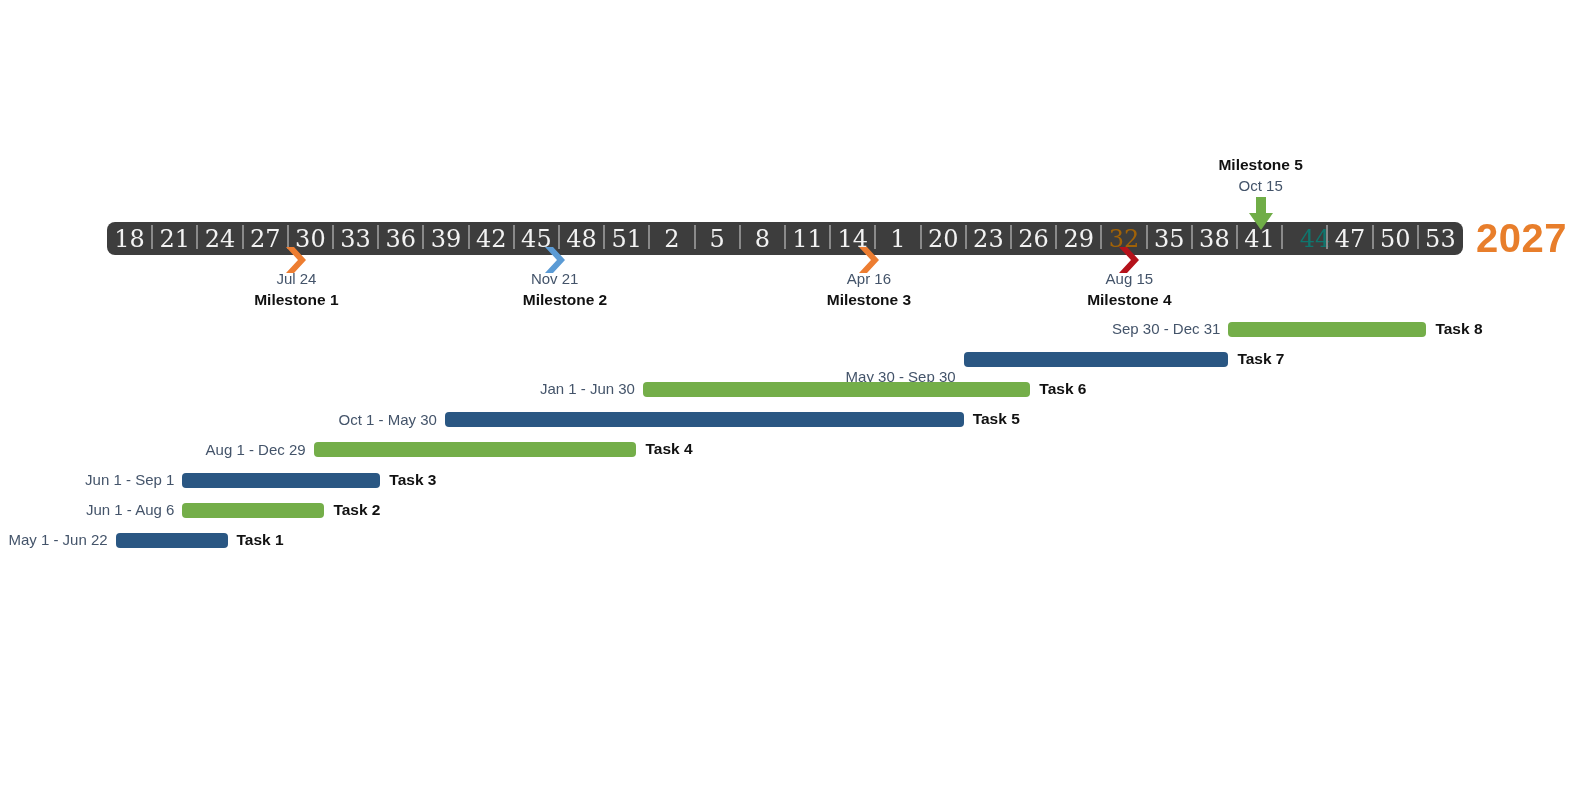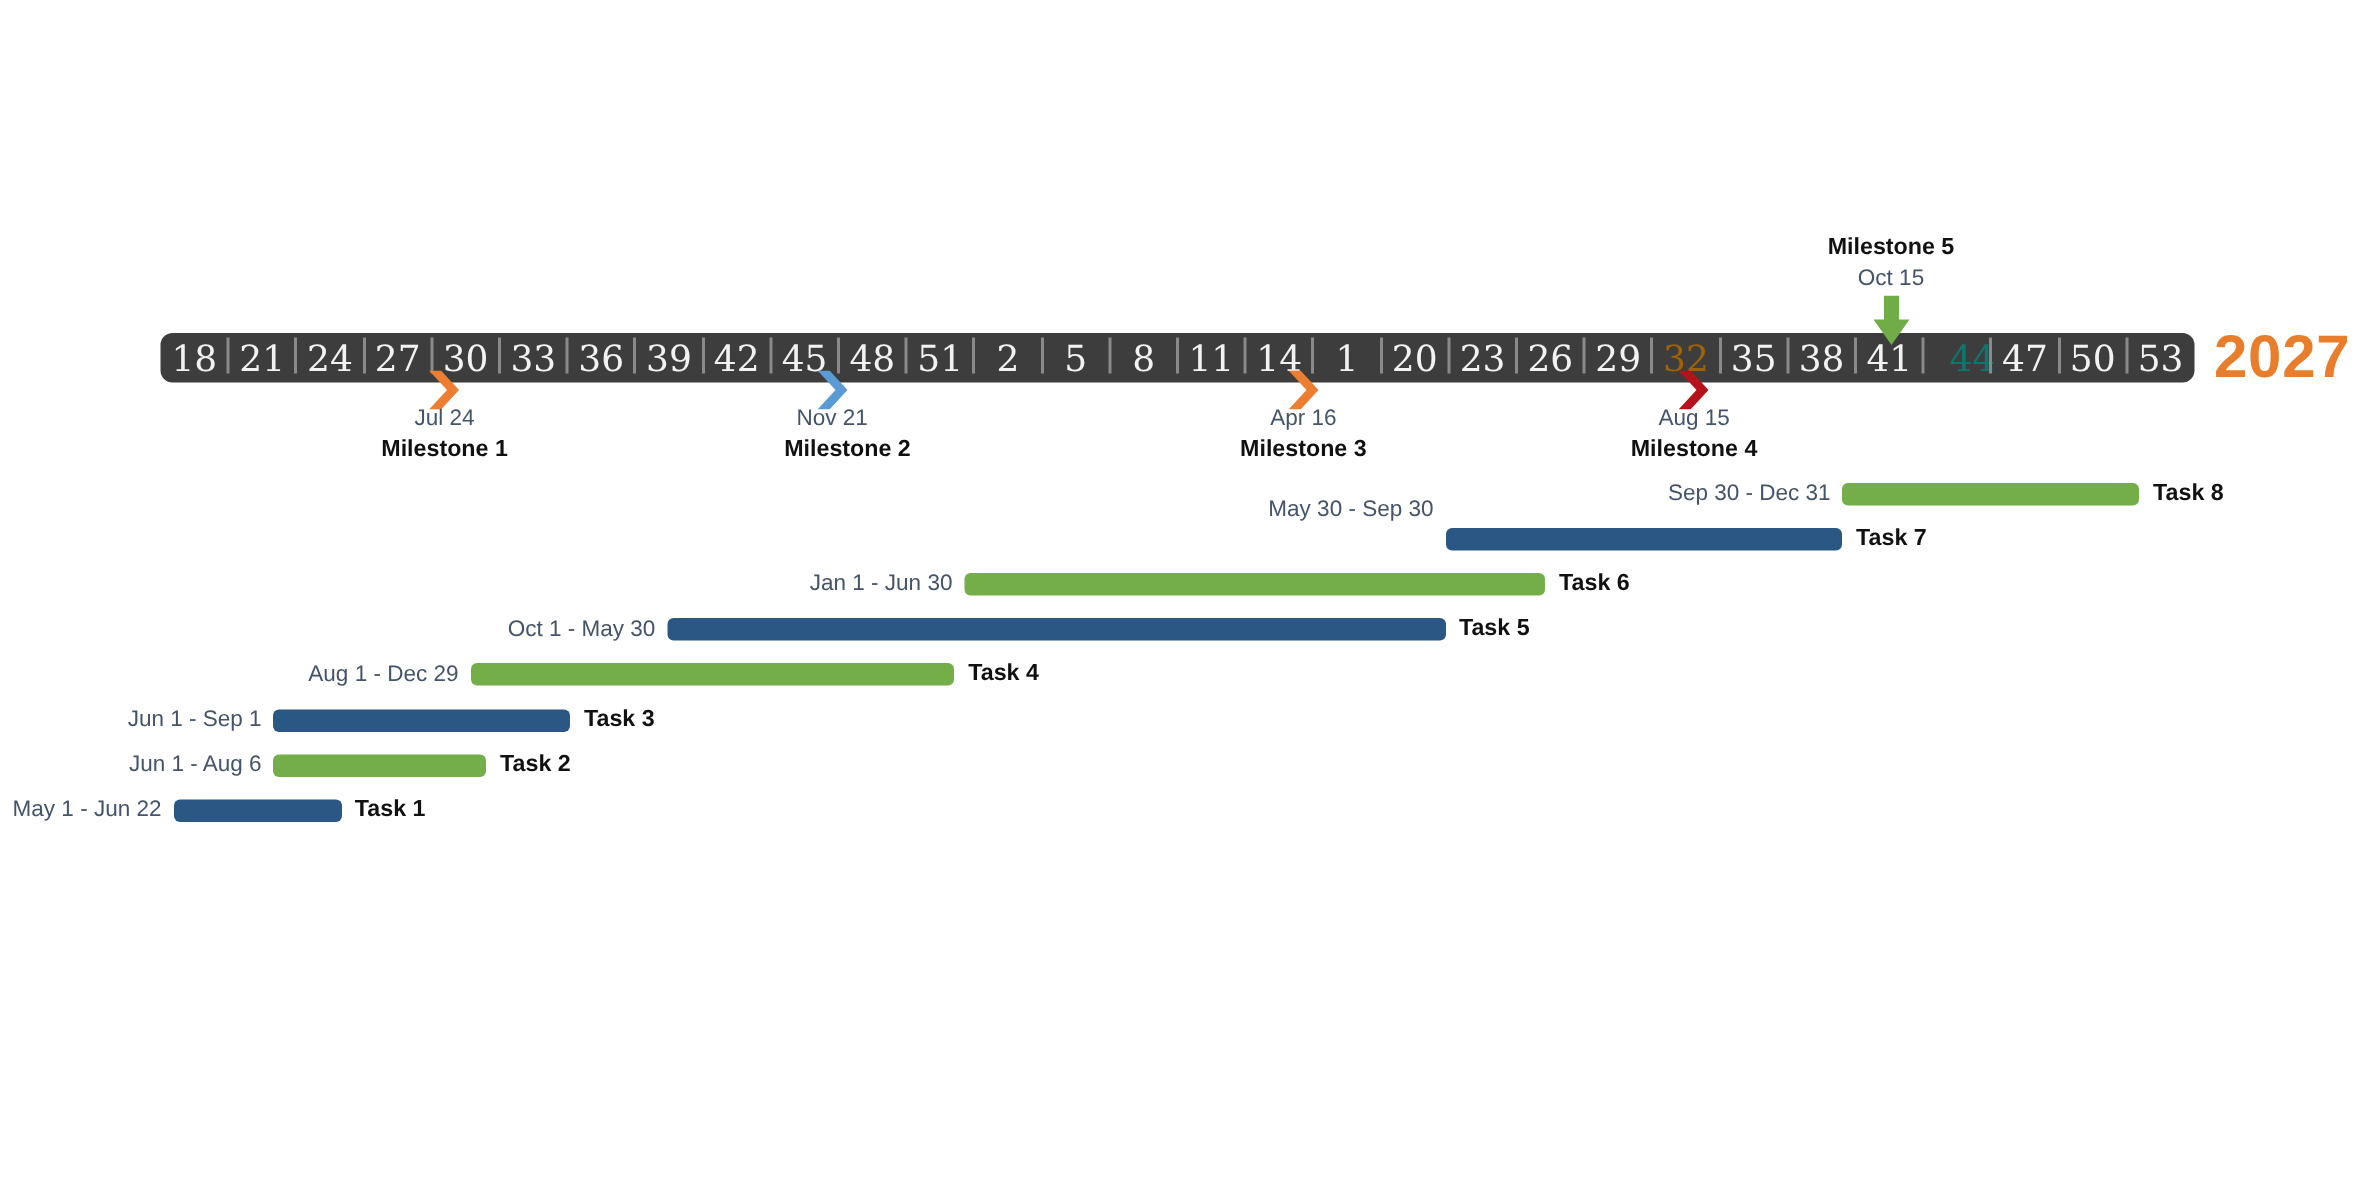--- a/index.html
+++ b/index.html
@@ -107,21 +107,21 @@
       <div class="m-name" style="left: 1160.68px; top: 156px; width: 200px;">Milestone 5</div>
       <div class="m-date" style="left: 1160.68px; top: 177px; width: 200px; color: rgb(68, 84, 106);">Oct 15</div>
       <svg viewBox="0 0 24 33" class="marker" style="left: 1248.68px; top: 197px; width: 24px; height: 33px;">
         <polygon points="7,0 17,0 17,16 24,16 12,33 0,16 7,16" fill="#70AD47"></polygon>
       </svg>
     </div>
   <div id="tasks-layer">
       <div class="t-date" style="left: 920.39px; top: 320px; width: 300px; color: rgb(68, 84, 106);">Sep 30 - Dec 31</div>
       <div class="bar" style="left: 1228.39px; top: 321.5px; width: 198.019px; background: rgb(116, 174, 73);"></div>
       <div class="t-name" style="left: 1435.41px; top: 319.5px;">Task 8</div>
-      <div class="t-date" style="left: 655.648px; top: 331px; width: 300px; color: rgb(68, 84, 106);">May 30 - Sep 30</div>
+      <div class="t-date" style="left: 655.648px; top: 368px; width: 300px; color: rgb(68, 84, 106);">May 30 - Sep 30</div>
       <div class="bar" style="left: 963.648px; top: 351.7px; width: 264.743px; background: rgb(42, 87, 131);"></div>
       <div class="t-name" style="left: 1237.39px; top: 349.7px;">Task 7</div>
       <div class="t-date" style="left: 334.943px; top: 380.4px; width: 300px; color: rgb(68, 84, 106);">Jan 1 - Jun 30</div>
       <div class="bar" style="left: 642.943px; top: 381.9px; width: 387.429px; background: rgb(116, 174, 73);"></div>
       <div class="t-name" style="left: 1039.37px; top: 379.9px;">Task 6</div>
       <div class="t-date" style="left: 136.924px; top: 410.6px; width: 300px; color: rgb(68, 84, 106);">Oct 1 - May 30</div>
       <div class="bar" style="left: 444.924px; top: 412.1px; width: 518.724px; background: rgb(42, 87, 131);"></div>
       <div class="t-name" style="left: 972.648px; top: 410.1px;">Task 5</div>
       <div class="t-date" style="left: 5.62857px; top: 440.8px; width: 300px; color: rgb(68, 84, 106);">Aug 1 - Dec 29</div>
       <div class="bar" style="left: 313.629px; top: 442.3px; width: 322.857px; background: rgb(116, 174, 73);"></div>

